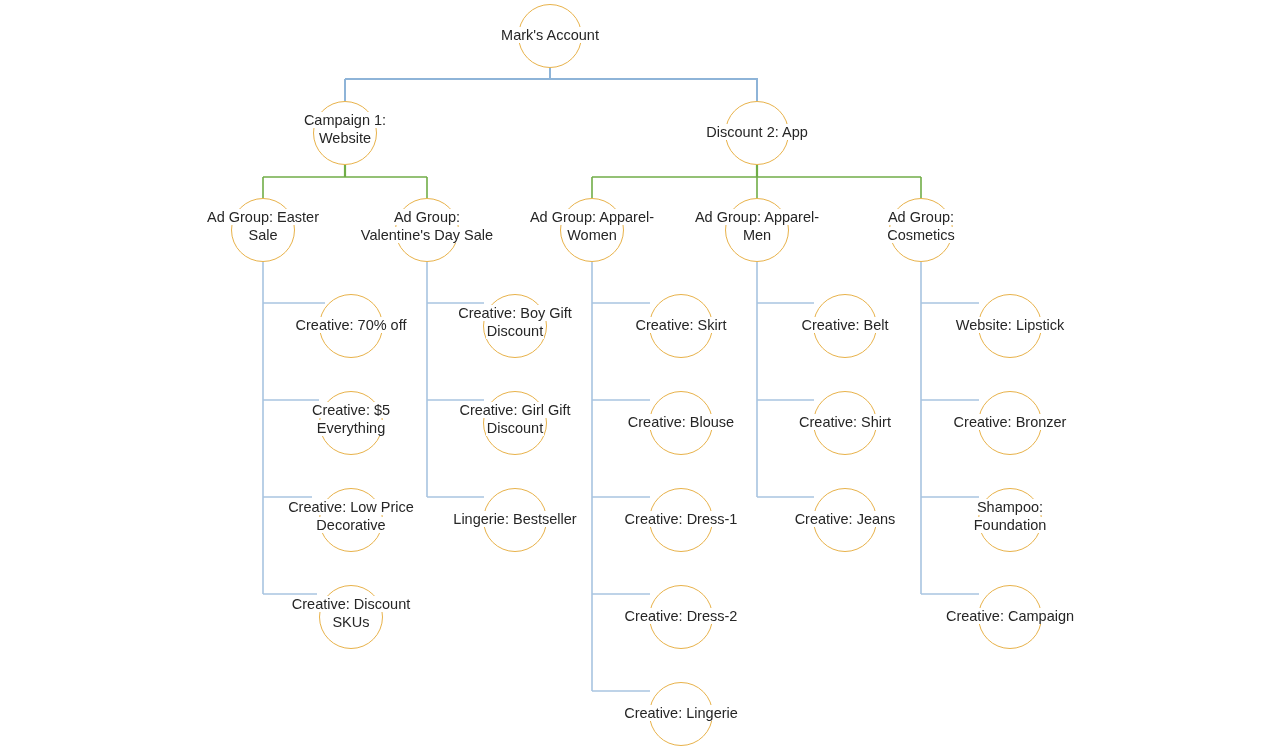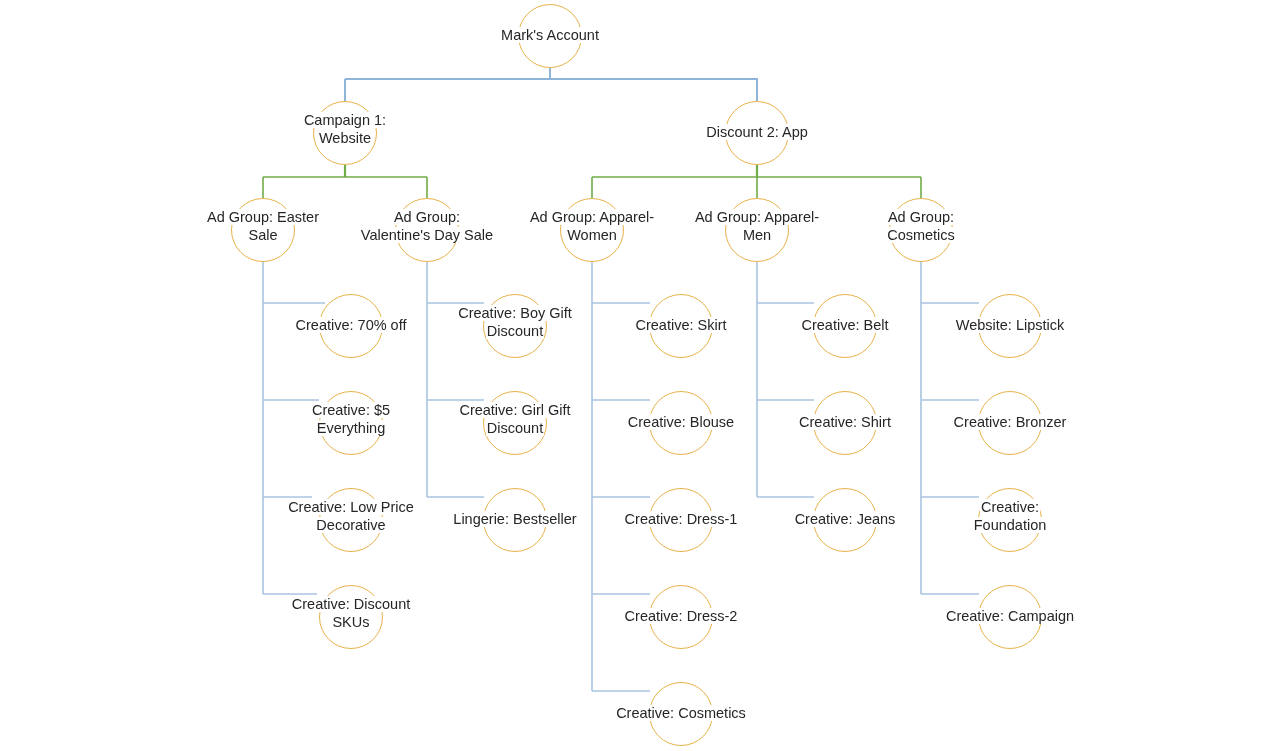--- a/index.html
+++ b/index.html
@@ -220,21 +220,21 @@
   <div class="node one-line" style="left:681px; top:520px;">
     <div class="ring"></div>
     <div class="label"><span>Creative: Dress-1</span></div>
   </div>
   <div class="node one-line" style="left:681px; top:617px;">
     <div class="ring"></div>
     <div class="label"><span>Creative: Dress-2</span></div>
   </div>
   <div class="node one-line" style="left:681px; top:714px;">
     <div class="ring"></div>
-    <div class="label"><span>Creative: Cosmetics</span></div>
+    <div class="label"><span>Creative: Lingerie</span></div>
   </div>
 
   <div class="node one-line" style="left:845px; top:326px;">
     <div class="ring"></div>
     <div class="label"><span>Creative: Belt</span></div>
   </div>
   <div class="node one-line" style="left:845px; top:423px;">
     <div class="ring"></div>
     <div class="label"><span>Creative: Shirt</span></div>
   </div>
@@ -246,21 +246,21 @@
   <div class="node one-line" style="left:1010px; top:326px;">
     <div class="ring"></div>
     <div class="label"><span>Website: Lipstick</span></div>
   </div>
   <div class="node one-line" style="left:1010px; top:423px;">
     <div class="ring"></div>
     <div class="label"><span>Creative: Bronzer</span></div>
   </div>
   <div class="node" style="left:1010px; top:520px;">
     <div class="ring"></div>
-    <div class="label"><span>Creative:
+    <div class="label"><span>Shampoo:
 Foundation</span></div>
   </div>
   <div class="node one-line" style="left:1010px; top:617px;">
     <div class="ring"></div>
     <div class="label"><span>Creative: Campaign</span></div>
   </div>
 
 </div>
 
 </body></html>

